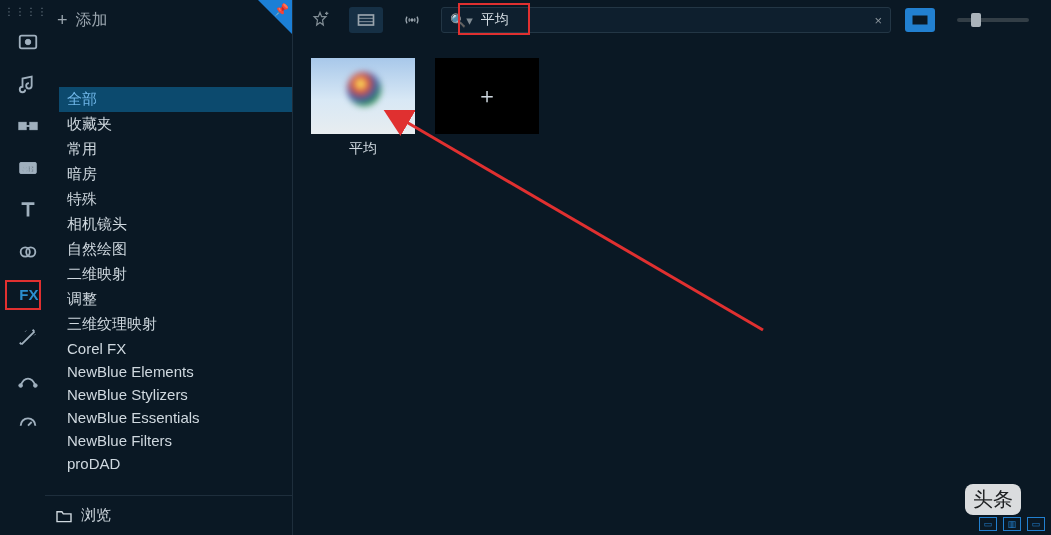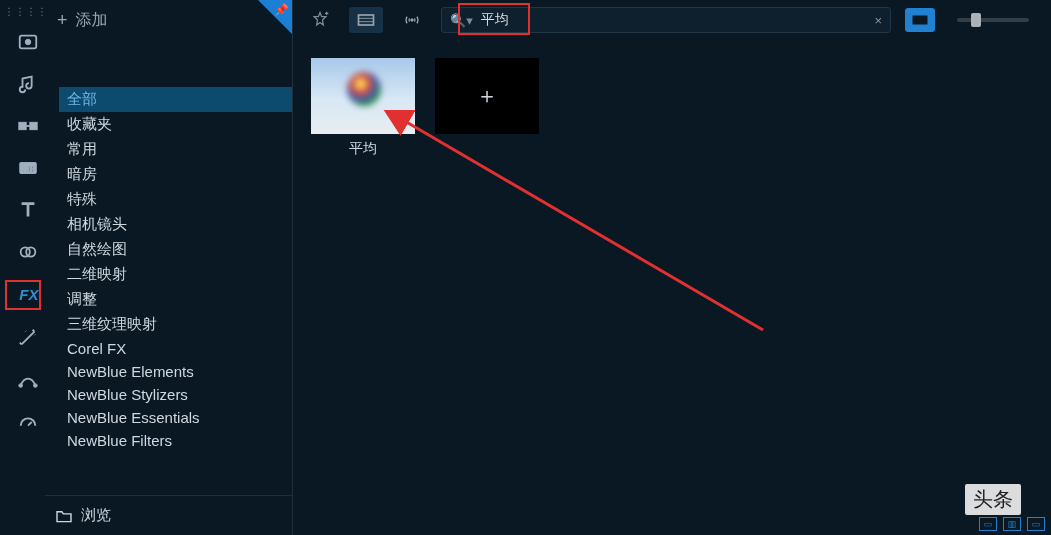--- a/index.html
+++ b/index.html
@@ -3,21 +3,21 @@
 <meta charset="utf-8">
 <style>
 * { margin: 0; padding: 0; box-sizing: border-box; font-family: "Microsoft YaHei", Arial, sans-serif; }
 body { background: #0a1824; width: 1051px; height: 535px; overflow: hidden; position: relative; }
 
 .app { display: flex; width: 100%; height: 100%; }
 .tool-rail { width: 45px; background: #0a1824; display: flex; flex-direction: column; align-items: center; padding-top: 6px; gap: 14px; }
 .dots-row { color: #6a7a85; font-size: 10px; letter-spacing: 1px; height: 8px; width: 100%; text-align: left; padding-left: 4px; }
 .rail-icon { width: 32px; height: 28px; display: flex; align-items: center; justify-content: flex-end; color: #a0b0be; font-weight: bold; cursor: pointer; font-size: 14px; }
 .rail-icon svg { width: 22px; height: 22px; fill: #a0b0be; stroke: #a0b0be; }
-.rail-fx { border: 2px solid #e03030; color: #2b8fd0; font-size: 15px; line-height: 24px; width: 36px; height: 30px; font-style: italic; }
+.rail-fx { border: 2px solid #e03030; color: #2b8fd0; font-size: 15px; line-height: 24px; width: 36px; height: 30px; }
 
 .side-panel { width: 248px; background: #0a1824; border-right: 1px solid #1e2e3c; display: flex; flex-direction: column; position: relative; }
 .panel-header { height: 40px; display: flex; align-items: center; padding: 0 12px; gap: 8px; color: #9aa5ae; position: relative; }
 .panel-header .plus { font-size: 18px; }
 .corner-flag { position: absolute; top: 0; right: 0; width: 0; height: 0; border-style: solid; border-width: 0 34px 34px 0; border-color: transparent #1b7fd6 transparent transparent; }
 .corner-pin { position: absolute; top: 3px; right: 3px; color: #fff; font-size: 12px; }
 
 .cat-list { flex: 1; overflow: auto; padding-left: 14px; padding-bottom: 4px; }
 .cat-item { color: #cfd8df; font-size: 15px; padding: 3px 8px; cursor: pointer; }
 .cat-item.selected { background: #0c4a6e; color: #6fb6e8; margin-top: 47px; }
@@ -48,21 +48,21 @@
 .balloon { position: absolute; top: 14px; left: 36px; width: 34px; height: 34px; border-radius: 50%; background: radial-gradient(circle at 40% 35%, #f5d25a 4px, #e04a3a 8px, #3a5fb8 16px, #2a8a4a 20px); filter: blur(3px); }
 .thumb-label { color: #cfd8df; font-size: 14px; }
 .add-tile { width: 104px; height: 76px; background: #000; display: flex; align-items: center; justify-content: center; color: #cfd8df; font-size: 22px; cursor: pointer; }
 
 .arrow-overlay { position: absolute; pointer-events: none; }
 
 .footer-icons { position: absolute; bottom: 4px; right: 6px; display: flex; gap: 6px; }
 .footer-icons span { width: 18px; height: 14px; border: 1px solid #2280d0; display: inline-flex; align-items: center; justify-content: center; font-size: 9px; color: #2280d0; }
 
 .watermark { position: absolute; bottom: 20px; right: 30px; display: flex; align-items: center; gap: 10px; color: #eceef0; font-size: 24px; opacity: 0.85; }
-.wm-badge { background: #fff; color: #222; border-radius: 2px; padding: 2px 8px; font-size: 20px; font-weight: 500; margin-top: 20px; }
+.wm-badge { background: #fff; color: #222; border-radius: 8px; padding: 2px 8px; font-size: 20px; font-weight: 500; margin-top: 20px; }
 </style>
 </head>
 <body>
 
 <div class="app">
   <div class="tool-rail">
     <div class="dots-row">⋮⋮⋮⋮</div>
     <div class="rail-icon">
         <svg viewBox="0 0 24 24">
           <rect x="3" y="5" width="18" height="14" rx="2" fill="none" stroke-width="2"></rect>
@@ -136,20 +136,21 @@
         <div class="cat-item">相机镜头</div>
         <div class="cat-item">自然绘图</div>
         <div class="cat-item">二维映射</div>
         <div class="cat-item">调整</div>
         <div class="cat-item">三维纹理映射</div>
         <div class="cat-item">Corel FX</div>
         <div class="cat-item">NewBlue Elements</div>
         <div class="cat-item">NewBlue Stylizers</div>
         <div class="cat-item">NewBlue Essentials</div>
         <div class="cat-item">NewBlue Filters</div>
+        <div class="cat-item">proDAD</div>
       </div>
     <div class="browse-bar">
       <svg width="18" height="14" viewBox="0 0 24 20">
           <path d="M2 4h7l2 3h11v11H2z" fill="none" stroke="#cfd8df" stroke-width="2"></path>
         </svg>
       <span>浏览</span>
     </div>
   </div>
 
   <div class="main-area">

